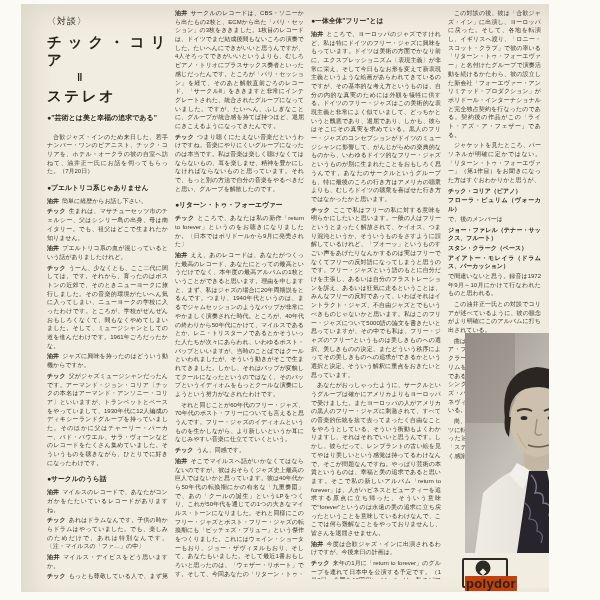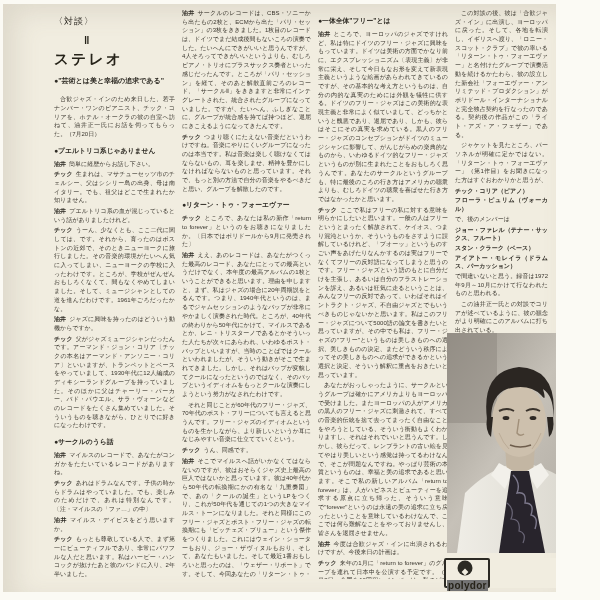--- a/index.html
+++ b/index.html
@@ -3,26 +3,25 @@
 <meta charset="utf-8">
 <style>
   html,body{margin:0;padding:0;}
   body{
     width:600px;height:600px;overflow:hidden;
     background:#fbfaf4;
     font-family:"Liberation Sans","DejaVu Sans",sans-serif;
   }
   .page{
     position:relative;
-    margin:4px 3px 8px 3px;
+    margin:4px 3px 8px 21px;
     width:528px;height:588px;
     background:#f1ede0;
     overflow:hidden;
     box-shadow:inset 12px 8px 26px rgba(125,115,92,.16);
-    padding-left:25px;
   }
   .cols{
     display:flex;gap:7px;
     padding:5px 8px 4px 26px;
     height:579px;box-sizing:border-box;
   }
   .col{
     overflow:hidden;height:100%;
     font-size:6px;line-height:1.45;
     color:#3a362e;text-align:justify;
@@ -53,36 +52,37 @@
   .publisher{
     position:absolute;left:441px;top:554px;width:146px;
     display:flex;align-items:center;gap:6px;background:#f1ede0;
   }
   .plogo{
     position:relative;width:42px;height:26px;flex:0 0 auto;
     border:2px solid #2c2a24;border-radius:2px;background:#f1ede0;
   }
   .pword{
     position:absolute;left:1px;bottom:-5px;
-    background:#737373;font-weight:bold;font-size:10px;
+    background:#c2410c;font-weight:bold;font-size:13px;
     letter-spacing:.3px;padding:0 1px;color:#262319;
   }
   .plabel{font-size:10.5px;font-weight:900;letter-spacing:.3px;color:#262319;white-space:nowrap;}
   .pdist{font-size:6.6px;font-weight:bold;margin-top:2px;color:#262319;white-space:nowrap;}
 </style>
 </head>
 <body>
 
 <div class="page">
 
   <div class="cols">
 
     <div class="col c0">
       <div class="title">
         <div class="kicker">〈対談〉</div>
+        <div class="name">チック・コリア</div>
         <div class="eq">‖</div>
         <div class="name">ステレオ</div>
         <div class="catch">●"芸術とは美と幸福の追求である"</div>
       </div>
     <div class="blk blk-pi">合歓ジャズ・インのため来日した、若手ナンバー・ワンのピアニスト、チック・コリアを、ホテル・オークラの彼の自室へ訪ねて、油井正一氏にお話を伺ってもらった。（7月20日）</div>
         <div class="blk blk-h">●プエルトリコ系じゃありません</div>
         <div class="blk blk-d"><b class="sp">油井</b>簡単に経歴からお話し下さい。</div>
         <div class="blk blk-d"><b class="sp">チック</b>生まれは、マサチューセッツ市のチェルシー、父はシシリー島の出身、母は南イタリー。でも、祖父はどこで生まれたか知りません。</div>
         <div class="blk blk-d"><b class="sp">油井</b>プエルトリコ系の血が混じっているという話がありましたけれど。</div>
         <div class="blk blk-d"><b class="sp">チック</b>うーん、少なくとも、ここ二代に関しては、です。それから、育ったのはボストンの近郊で、そのときニューヨークに旅行しました。その音楽的環境がたいへん気に入ってしまい、ニューヨークの学校に入ったわけです。ところが、学校がぜんぜんおもしろくなくて、間もなくやめてしまいました。そして、ミュージシャンとしての道を進んだわけです。1961年ごろだったかな。</div>

